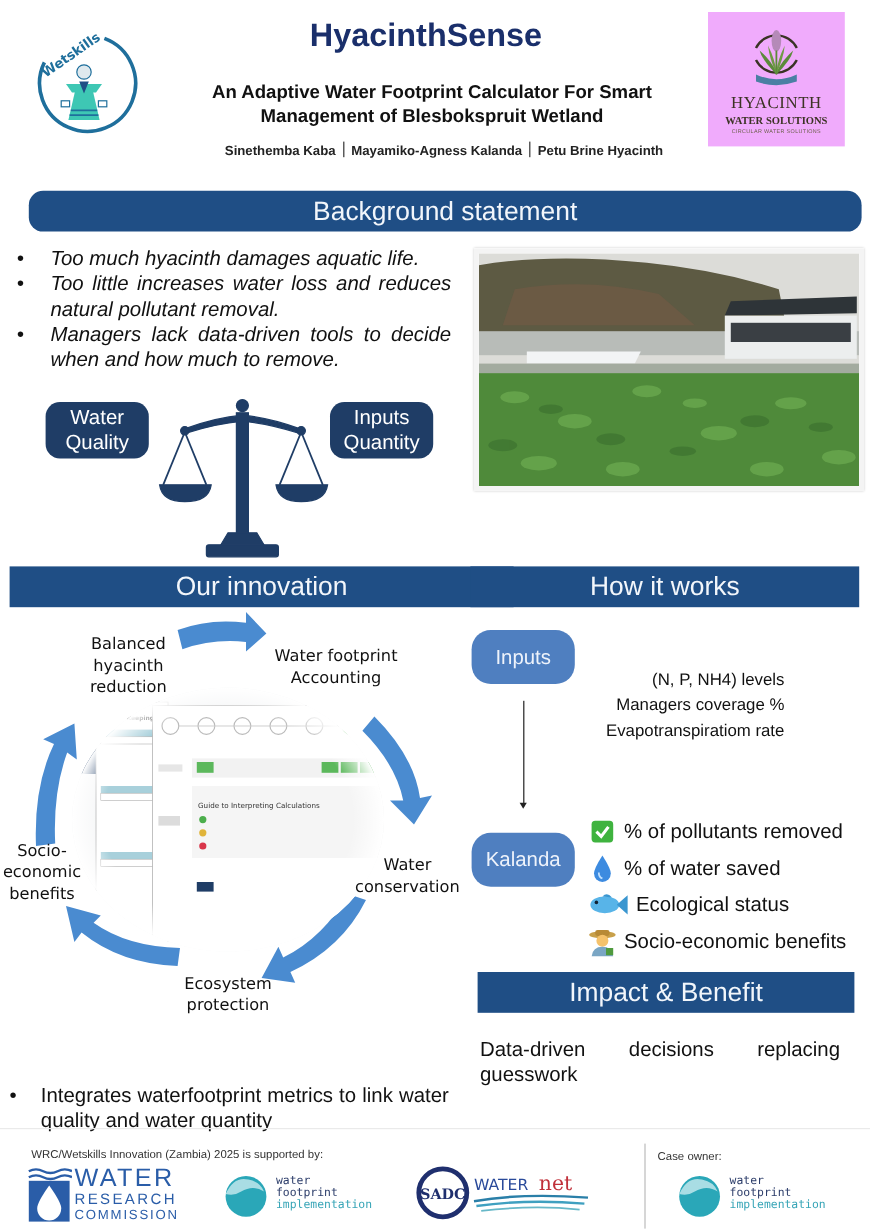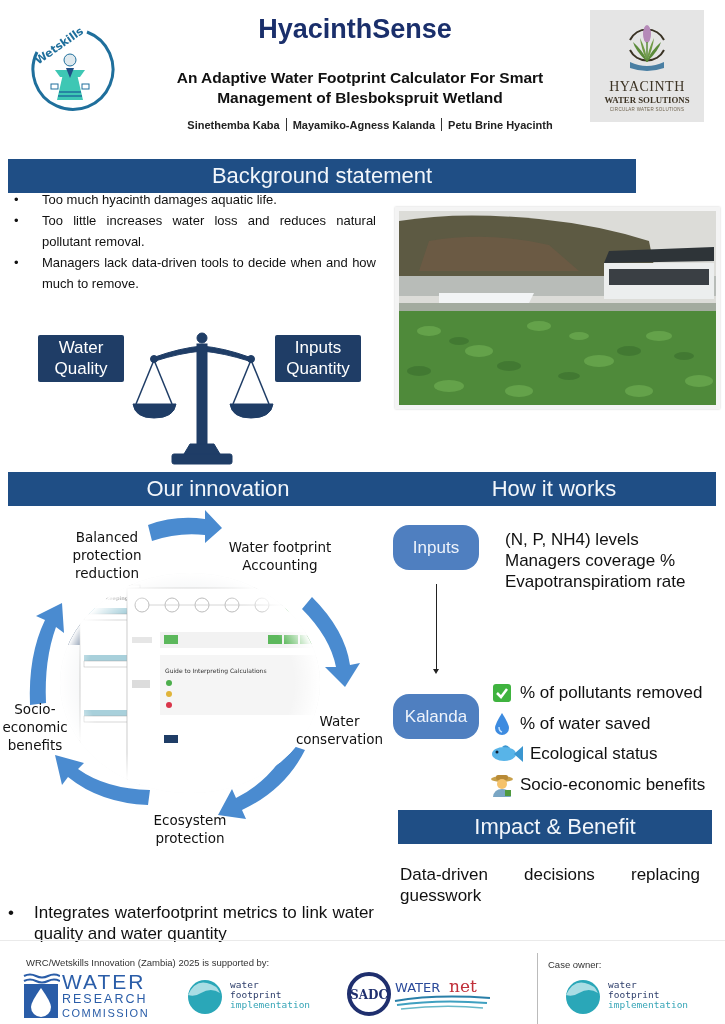--- a/index.html
+++ b/index.html
@@ -7,58 +7,58 @@
   body { position: relative; font-family: "Liberation Sans", sans-serif; color: #111; }
   .abs { position: absolute; }
 
   
   .title { left: 150px; width: 410px; top: 14px; text-align: center; font-size: 27px; font-weight: bold; color: #1a2f6b; }
   .subtitle { left: 150px; width: 420px; top: 68px; text-align: center; font-size: 15.5px; font-weight: bold; line-height: 20px; color: #111; }
   .authors { left: 170px; width: 400px; top: 118px; text-align: center; font-size: 11px; font-weight: bold; color: #222; }
   .authors .sep { display: inline-block; width: 1px; height: 13px; background: #333; margin: 0 6px; vertical-align: -2px; }
 
   .logo-left { left: 25px; top: 22px; width: 90px; height: 90px; }
-  .logo-right { left: 590px; top: 10px; width: 114px; height: 112px; background: #e5e5e5; }
+  .logo-right { left: 590px; top: 10px; width: 114px; height: 112px; background: #f0abfc; }
   .hws-title { position: absolute; left: 0; width: 100%; top: 70px; text-align: center; font-family: "Liberation Serif", serif; font-size: 14px; color: #3c3324; line-height: 14px; letter-spacing: 0.5px; }
   .hws-sub { position: absolute; left: 0; width: 100%; top: 85px; text-align: center; font-family: "Liberation Serif", serif; font-size: 8.8px; color: #3c3324; font-weight: bold; }
   .hws-tag { position: absolute; left: 0; width: 100%; top: 97px; text-align: center; font-size: 4.5px; color: #6a5e48; letter-spacing: 0.3px; }
 
   
   .bar { background: #1f4e85; color: #f2f6fb; text-align: center; font-size: 22px; line-height: 34px; height: 34px; }
-  .bar-bg { left: 8px; top: 159px; width: 628px; }
+  .bar-bg { left: 24px; top: 159px; width: 694px; border-radius: 12px; }
   .bar-innov { left: 8px; top: 472px; width: 420px; }
   .bar-how { left: 392px; top: 472px; width: 324px; }
   .bar-impact { left: 398px; top: 810px; width: 314px; height: 34px; }
 
   
-  .bullets { left: 12px; top: 189px; width: 364px; font-size: 13px; line-height: 21px; }
+  .bullets { left: 12px; top: 205px; width: 364px; font-size: 17px; line-height: 21px; font-style: italic; }
   .bullets li { list-style: none; position: relative; padding-left: 30px; text-align: justify; text-align-last: left; }
   .bullets li::before { content: "•"; position: absolute; left: 2px; top: 0; }
 
   
-  .badge { background: #1f3d66; color: #fff; border-radius: 2px; font-size: 17px; line-height: 21px; text-align: center; padding: 2px 4px; }
+  .badge { background: #1f3d66; color: #fff; border-radius: 12px; font-size: 17px; line-height: 21px; text-align: center; padding: 2px 4px; }
   .badge-qual { left: 38px; top: 335px; width: 86px; height: 47px; }
   .badge-quan { left: 275px; top: 335px; width: 86px; height: 47px; }
   .scale { left: 130px; top: 330px; width: 145px; height: 140px; }
 
   .photo { left: 395px; top: 207px; width: 325px; height: 202px; border: 4px solid #f4f4f4; box-shadow: 0 0 2px #ccc; overflow: hidden; }
 
   
   .cycle { left: 0; top: 505px; width: 385px; height: 355px; }
   .cyc-label { position: absolute; font-family: "DejaVu Sans", sans-serif; font-size: 13.5px; line-height: 18px; text-align: center; color: #111; }
 
   .innov-bullet { left: 8px; top: 866px; width: 366px; font-size: 17px; line-height: 21px; margin-top: 36px; }
   .innov-bullet li { list-style: none; position: relative; padding-left: 26px; text-align: justify; text-align-last: left; }
   .innov-bullet li::before { content: "•"; position: absolute; left: 0; }
 
   
   .io-box { background: #4f7fc0; color: #eef3fb; border-radius: 16px; font-size: 17px; text-align: center; line-height: 45px; height: 45px; width: 86px; }
   .io-inputs { left: 393px; top: 525px; }
   .io-output { left: 393px; top: 694px; }
-  .inputs-list { left: 505px; top: 529px; font-size: 17px; line-height: 21px; }
+  .inputs-list { left: 505px; top: 556px; font-size: 14px; line-height: 21px; text-align: right; }
   .arrow-line { left: 436px; top: 584px; width: 1px; height: 88px; background: #222; }
   .arrow-head { left: 433px; top: 669px; width: 0; height: 0; border-left: 3px solid transparent; border-right: 3px solid transparent; border-top: 5px solid #222; }
   .outputs-list { left: 490px; top: 678px; font-size: 17px; }
   .out-row { display: flex; align-items: center; height: 30.5px; white-space: nowrap; }
   .out-icon { width: 24px; height: 24px; display: inline-flex; align-items: center; justify-content: center; margin-right: 6px; }
 
   .impact-text { left: 400px; top: 864px; width: 300px; font-size: 17px; line-height: 21px; text-align: justify; text-align-last: left; }
 
   
   .footer-line { left: 0; top: 940px; width: 725px; height: 1px; background: #eaeaea; }
@@ -232,21 +232,21 @@
       <rect x="160" y="150" width="160" height="60" fill="#f5f5f5"></rect>
       <text x="165" y="168" font-size="6" fill="#333" font-family="DejaVu Sans, sans-serif">Guide to Interpreting Calculations</text>
       <circle cx="169" cy="178" r="3" fill="#4cae4c"></circle>
       <circle cx="169" cy="189" r="3" fill="#e0b43a"></circle>
       <circle cx="169" cy="200" r="3" fill="#d9364b"></circle>
       <rect x="132" y="175" width="18" height="8" fill="#dcdcdc"></rect>
       <rect x="164" y="230" width="14" height="8" fill="#1f3d66"></rect>
     </g>
     <ellipse cx="190" cy="178" rx="130" ry="110" fill="url(#vig)"></ellipse>
   </svg>
-  <div class="cyc-label" style="left:62px;top:23px;width:90px;">Balanced protection reduction</div>
+  <div class="cyc-label" style="left:62px;top:23px;width:90px;">Balanced hyacinth reduction</div>
   <div class="cyc-label" style="left:220px;top:33px;width:120px;">Water footprint Accounting</div>
   <div class="cyc-label" style="left:292px;top:207px;width:95px;">Water conservation</div>
   <div class="cyc-label" style="left:145px;top:306px;width:90px;">Ecosystem protection</div>
   <div class="cyc-label" style="left:0px;top:195px;width:70px;">Socio-economic benefits</div>
 </div>
 
 <ul class="abs innov-bullet">
   <li>Integrates waterfootprint metrics to link water quality and water quantity</li>
 </ul>
 

